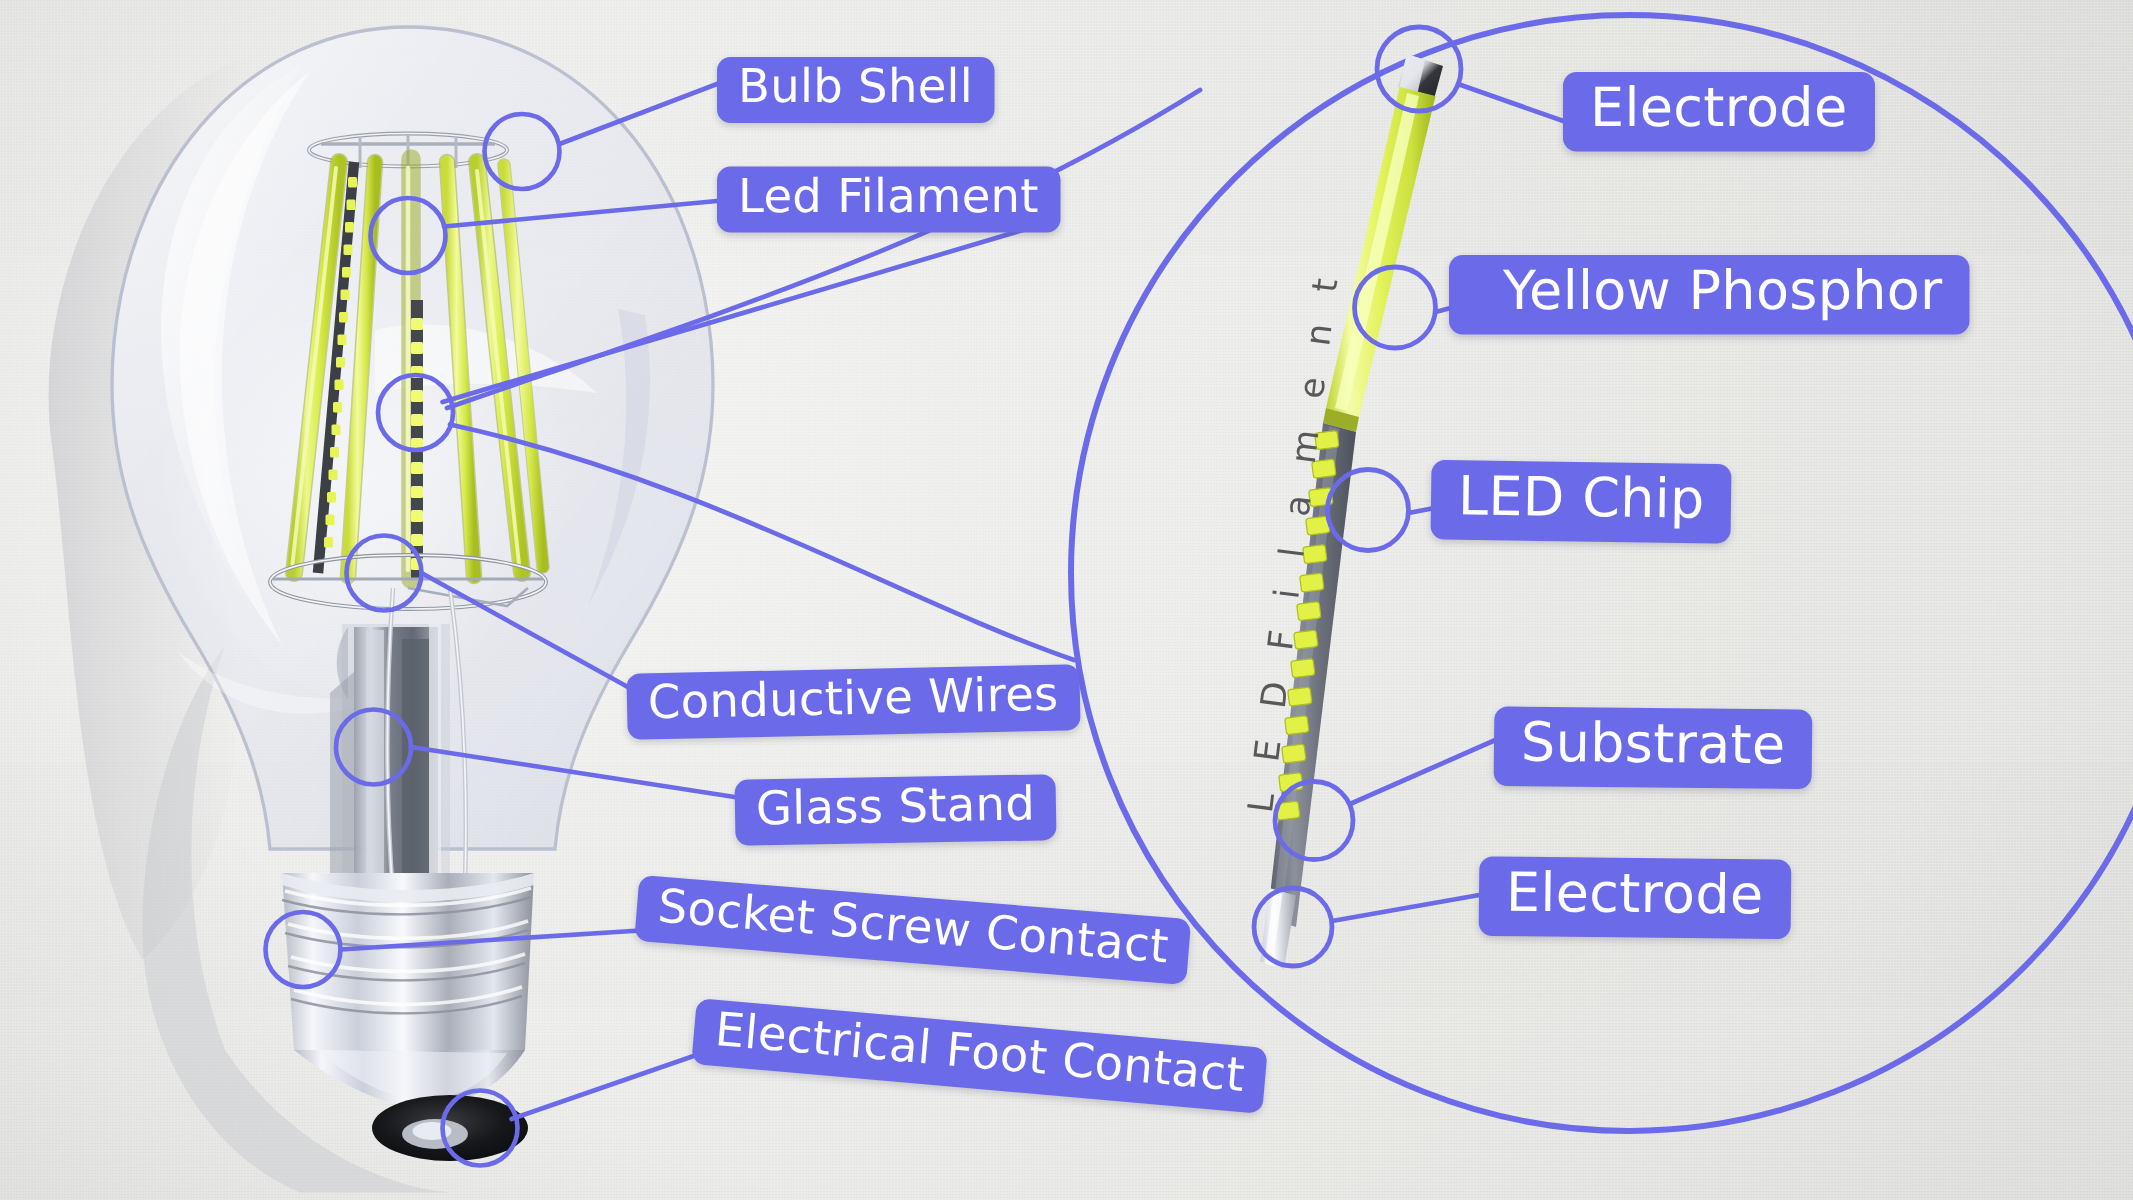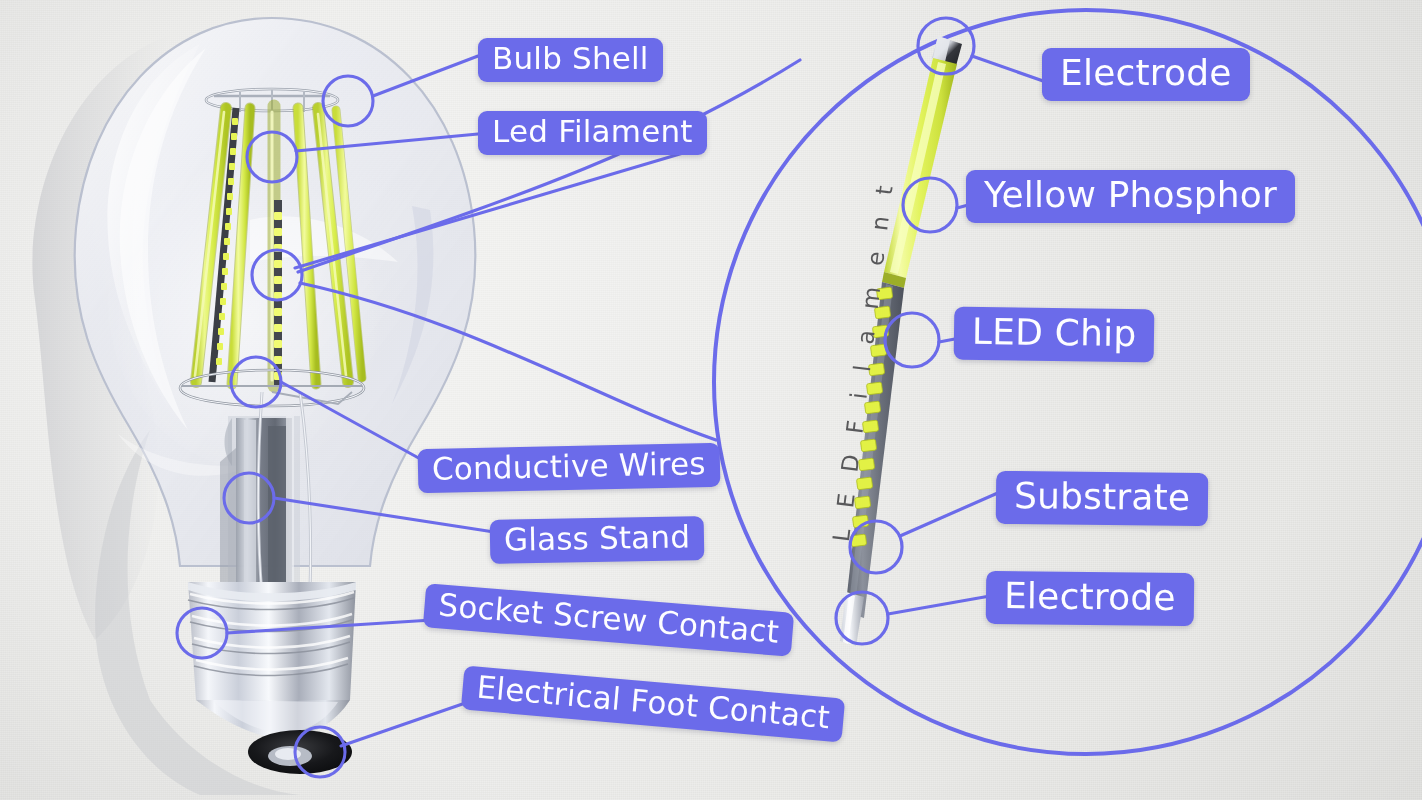--- a/index.html
+++ b/index.html
@@ -387,21 +387,21 @@
   <div class="label" style="left:418px; top:446px; transform:rotate(-1.2deg);">Conductive Wires</div>
 
   <div class="label" style="left:490px; top:518px; transform:rotate(-1deg);">Glass Stand</div>
 
   <div class="label" style="left:424px; top:598px; transform:rotate(4.6deg);">Socket Screw Contact</div>
 
   <div class="label" style="left:462px; top:682px; transform:rotate(5deg);">Electrical Foot Contact</div>
 
   <div class="label" style="left:1042px; top:48px; font-size:36px; padding:7px 18px 10px 18px;">Electrode</div>
 
-  <div class="label" style="left:966px; top:170px; font-size:36px; padding:7px 18px 10px 18px;">Yellow Phosphor</div>
+  <div class="label" style="left:966px; top:170px; font-size:36px; padding:7px 18px 10px 36px;">Yellow Phosphor</div>
 
   <div class="label" style="left:954px; top:308px; font-size:36px; padding:7px 18px 10px 18px; transform:rotate(0.8deg);">LED Chip</div>
 
   <div class="label" style="left:996px; top:472px; font-size:36px; padding:7px 18px 10px 18px; transform:rotate(0.6deg);">Substrate</div>
 
   <div class="label" style="left:986px; top:572px; font-size:36px; padding:7px 18px 10px 18px; transform:rotate(0.6deg);">Electrode</div>
 
 </div>
 
 </body></html>

